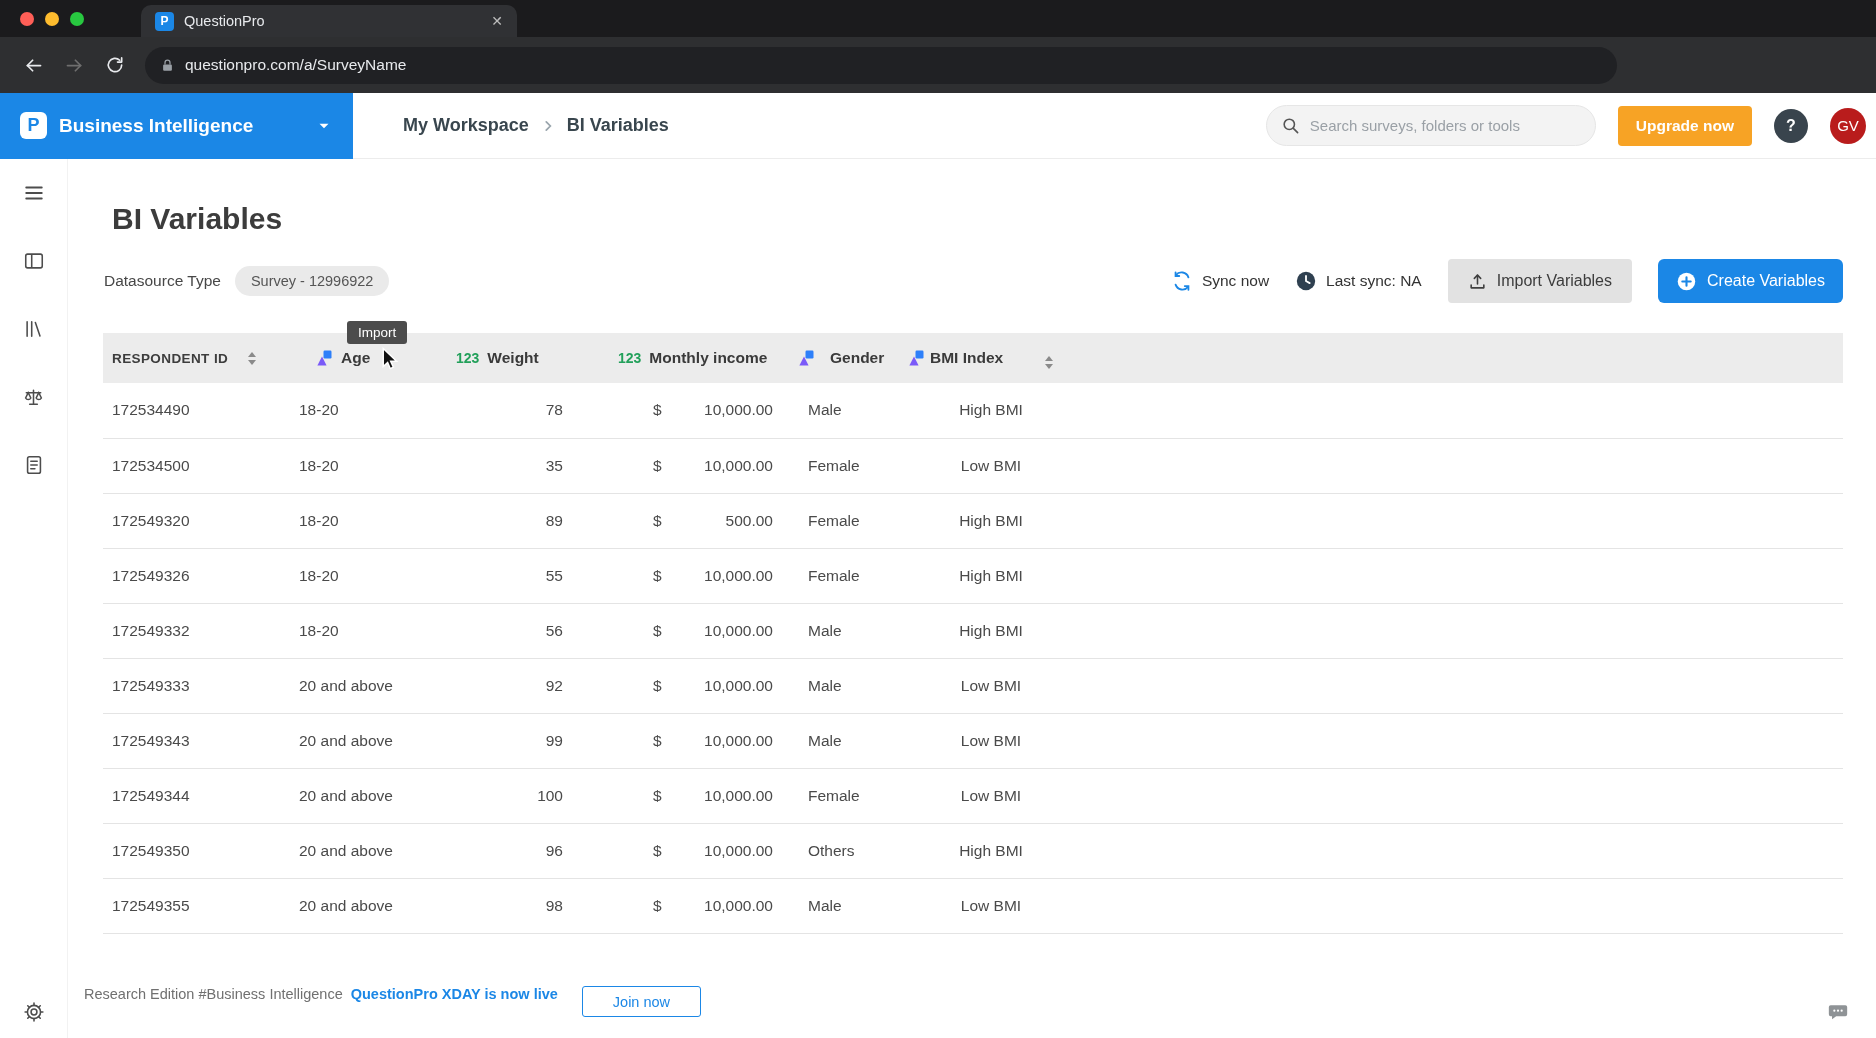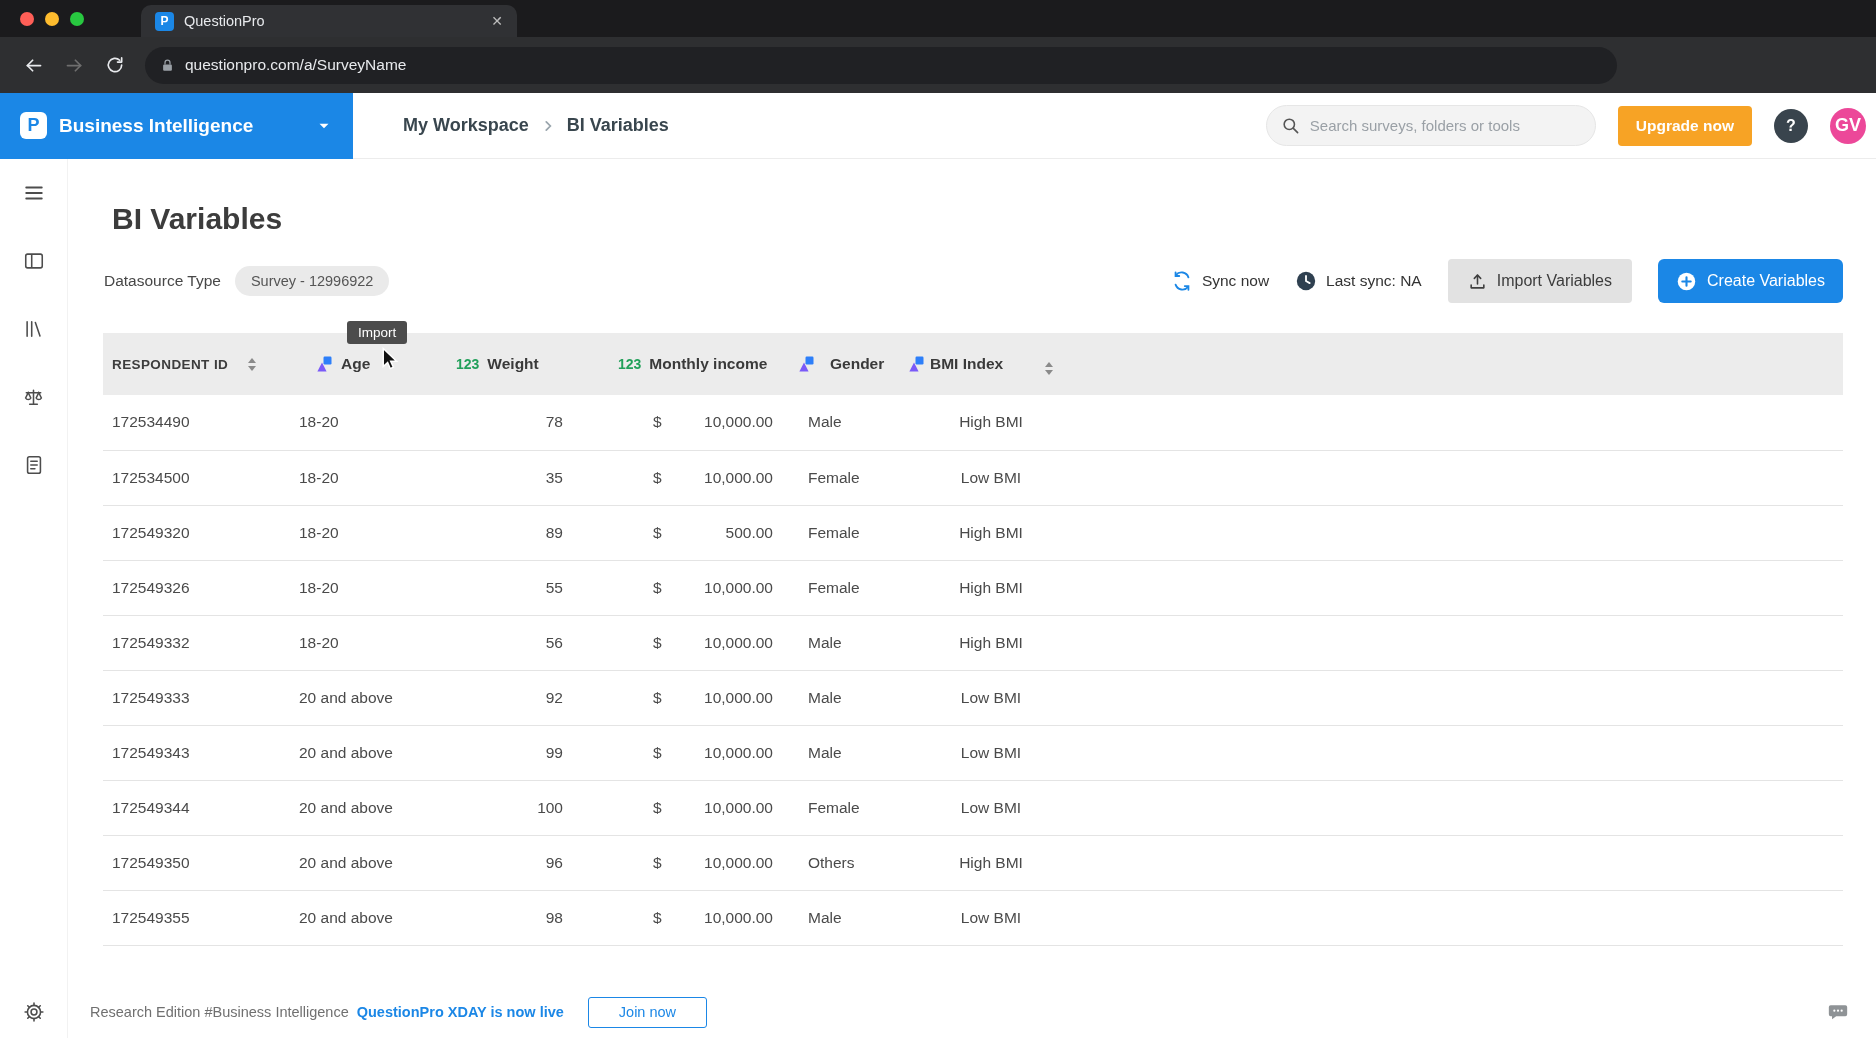--- a/index.html
+++ b/index.html
@@ -36,22 +36,22 @@
   .header-right { margin-left: auto; display: flex; align-items: center; gap: 22px; padding-right: 10px; }
   .search { width: 330px; height: 41px; background: #f3f3f3; border: 1px solid #e6e6e6; border-radius: 21px;
             display: flex; align-items: center; padding: 0 14px; gap: 10px; }
   .search input { border: none; background: transparent; outline: none; font-size: 15px; color: #333; flex: 1;
                   font-family: "Liberation Sans", sans-serif; }
   .search input::placeholder { color: #9aa0a6; }
   .upgrade { height: 40px; padding: 0 18px; background: var(--upgrade-orange, #f7a325); color: #fff; font-weight: 700;
              font-size: 15.5px; border: none; border-radius: 4px; font-family: "Liberation Sans", sans-serif; }
   .help { width: 34px; height: 34px; border-radius: 50%; background: #39444d; color: #fff; font-size: 16px;
           font-weight: 700; display: flex; align-items: center; justify-content: center; }
-  .avatar { width: 36px; height: 36px; border-radius: 50%; background: #ec4899; color: #fff; font-size: 18px;
-            font-weight: 700; display: flex; align-items: center; justify-content: center; }
+  .avatar { width: 36px; height: 36px; border-radius: 50%; background: #b91c1c; color: #fff; font-size: 15px;
+            font-weight: 400; display: flex; align-items: center; justify-content: center; }
 
   
   .app-body { display: flex; height: 879px; position: relative; background: #fff; }
   .sidebar { width: 68px; display: flex; flex-direction: column; align-items: center; padding: 22px 0 14px 0;
              gap: 44px; border-right: 1px solid #f2f2f2; }
   .sidebar .spacer { flex: 1; }
   .side-icon { width: 24px; height: 24px; display: flex; align-items: center; justify-content: center; }
 
   main { flex: 1; padding: 42px 33px 0 35px; position: relative; }
   h1.page-title { font-size: 30px; line-height: 36px; color: #3c3c3c; font-weight: 600; margin-left: 9px; }
@@ -62,21 +62,21 @@
   .controls { margin-left: auto; display: flex; align-items: center; gap: 26px; }
   .sync-btn, .last-sync { display: flex; align-items: center; gap: 9px; font-size: 15.5px; color: #333; }
   .import-btn { height: 44px; padding: 0 20px; background: #e2e2e2; border: none; border-radius: 4px; font-size: 16px;
                 color: #3c3c3c; display: flex; align-items: center; gap: 10px; font-family: "Liberation Sans", sans-serif; }
   .create-btn { height: 44px; padding: 0 18px; background: var(--brand-blue, #1b87e6); border: none; border-radius: 6px;
                 font-size: 16px; color: #fff; display: flex; align-items: center; gap: 10px; font-family: "Liberation Sans", sans-serif; }
 
   
   .table-wrap { margin-top: 30px; position: relative; width: 1740px; }
   table { width: 100%; border-collapse: collapse; table-layout: fixed; }
-  thead th { background: #ececec; height: 62px; text-align: left; vertical-align: middle; font-weight: 600;
+  thead th { background: #ececec; height: 50px; text-align: left; vertical-align: middle; font-weight: 600;
              color: #3a3a3a; font-size: 15.5px; }
   .th-inner { display: flex; align-items: center; gap: 8px; }
   th.c-id .th-inner { padding-left: 9px; }
   th.c-id .label { font-size: 13.5px; font-weight: 700; letter-spacing: .4px; color: #3d3d3d; }
   th.c-age .th-inner { padding-left: 19px; }
   th.c-weight .th-inner { padding-left: 6px; }
   th.c-income .th-inner { padding-left: 38px; }
   th.c-gender .th-inner { padding-left: 9px; gap: 15px; }
   th.c-bmi .th-inner { padding-left: 9px; gap: 5px; }
   th.c-sort { text-align: center; }
@@ -94,21 +94,21 @@
   td.c-weight { text-align: right; padding-right: 17px; }
   .income-inner { display: flex; justify-content: space-between; padding-left: 73px; padding-right: 17px; }
   td.c-gender { padding-left: 18px; }
   td.c-bmi { padding-left: 52px; text-align: center; }
 
   .tooltip { position: absolute; left: 244px; top: -12px; background: #4c4c4c; color: #fff; font-size: 13.5px;
              padding: 4px 11px; border-radius: 3px; z-index: 5; }
   .cursor { position: absolute; left: 276px; top: 14px; z-index: 6; }
 
   
-  .page-footer { position: absolute; left: 90px; right: 0; bottom: 0; height: 52px; display: flex; align-items: center;
+  .page-footer { position: absolute; left: 84px; right: 0; bottom: 0; height: 52px; display: flex; 
                  background: #fff; }
   .edition-text { font-size: 14.5px; color: #707070; }
   .announcement { font-size: 14.5px; color: var(--brand-blue, #1b87e6); font-weight: 600; margin-left: 8px; }
   .join-btn { margin-left: 24px; height: 31px; padding: 0 30px; background: #fff; border: 1px solid var(--brand-blue, #1b87e6);
               border-radius: 3px; color: var(--brand-blue, #1b87e6); font-size: 14.5px; font-family: "Liberation Sans", sans-serif; }
   .chat-wrap { margin-left: auto; margin-right: 26px; display: flex; align-items: center; }
 </style>
 </head>
 <body>
 

